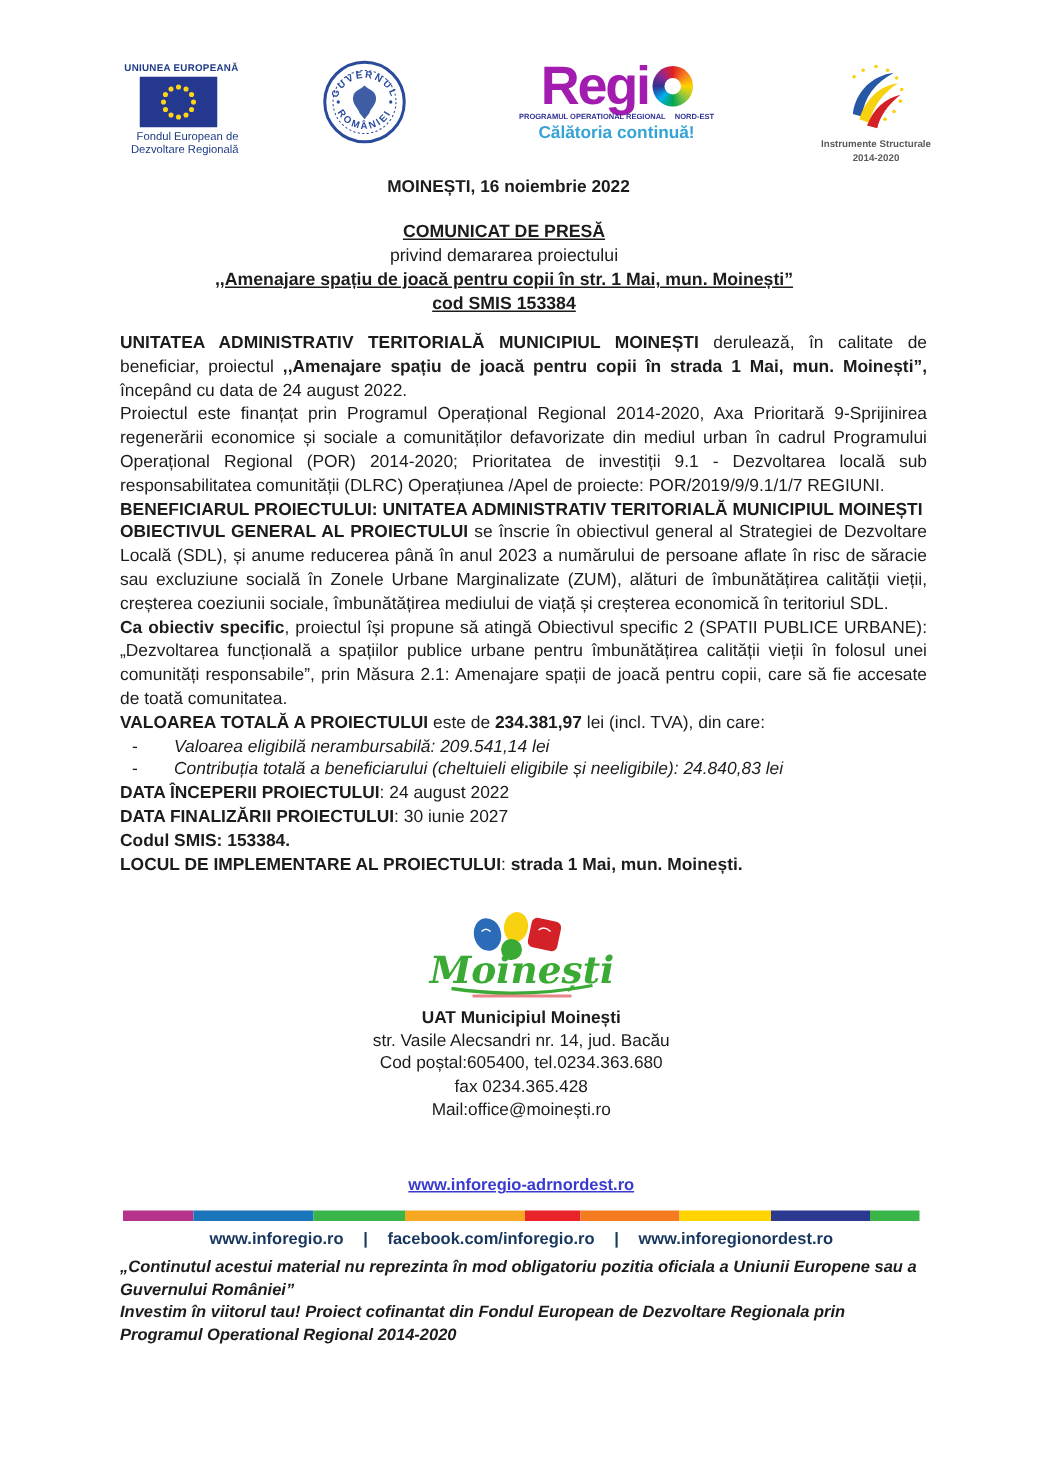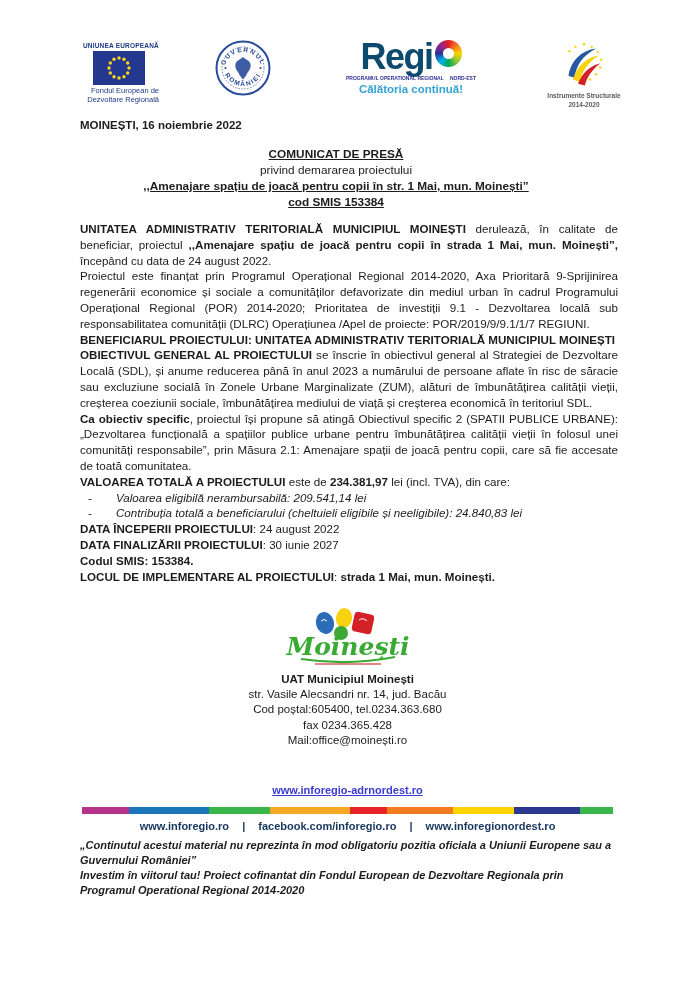--- a/index.html
+++ b/index.html
@@ -9,30 +9,30 @@
     color:#1c1c1c; overflow:hidden;
   }
   
   .logos { position:absolute; top:40px; left:0; width:100%; height:78px; }
   .logo-eu { position:absolute; left:79px; top:2px; width:80px; text-align:right; }
   .eu-top { font-size:6.5px; font-weight:bold; color:#1e3a85; letter-spacing:.2px; }
   .eu-flag { display:block; margin:2px auto 1px; }
   .eu-bottom { font-size:7.5px; color:#1e3a85; line-height:1.25; }
   .logo-gov { position:absolute; left:215px; top:0; }
   .logo-regio { position:absolute; left:344px; top:0; width:134px; text-align:center; }
-  .regio-word { display:flex; align-items:flex-start; justify-content:center; font-size:36px; font-weight:bold; color:#0c4a6e; letter-spacing:-1.5px; line-height:.95; }
+  .regio-word { display:flex; align-items:center; justify-content:center; font-size:36px; font-weight:bold; color:#a21caf; letter-spacing:-1.5px; line-height:.95; }
   .pinwheel { width:27px; height:27px; border-radius:50%; margin-left:2px; position:relative;
     background:conic-gradient(#e31e24,#f47b20,#ffd400,#8cc63f,#00a651,#00aeef,#2e3192,#92278f,#e31e24); }
   .pinwheel::after { content:""; position:absolute; inset:8px; background:#fff; border-radius:50%; }
   .regio-sub { display:flex; justify-content:space-between; font-size:5px; color:#2e3192; font-weight:bold; margin-top:1px; padding:0 2px; }
   .regio-tag { font-size:11.5px; font-weight:bold; color:#35a3d5; margin-top:2px; }
   .logo-instr { position:absolute; left:544px; top:0; width:80px; text-align:center; }
   .instr-label { font-size:6.5px; font-weight:bold; color:#5a5a5a; line-height:1.35; }
   
-  .dateline { position:absolute; top:119px; left:80px; width:518px; text-align:left; font-weight:bold; font-size:11.5px; }
+  .dateline { position:absolute; top:119px; left:80px; width:518px; text-align:center; font-weight:bold; font-size:11.5px; }
   .title-block { position:absolute; top:146px; left:80px; width:512px; text-align:center; font-size:11.8px; line-height:16px; }
   .tb-b { font-weight:bold;text-decoration:underline; }
   
   .body-text { position:absolute; top:221px; left:80px; width:538px; font-size:11.6px; line-height:15.8px; text-align:justify; }
   .body-text p { margin:0; }
   .b { font-weight:bold; }
   .bullet-row { display:flex; text-align:left; }
   .bullet-dash { flex:0 0 10px; margin-left:8px; }
   .bullet-text { margin-left:18px;font-style:italic; }
   

